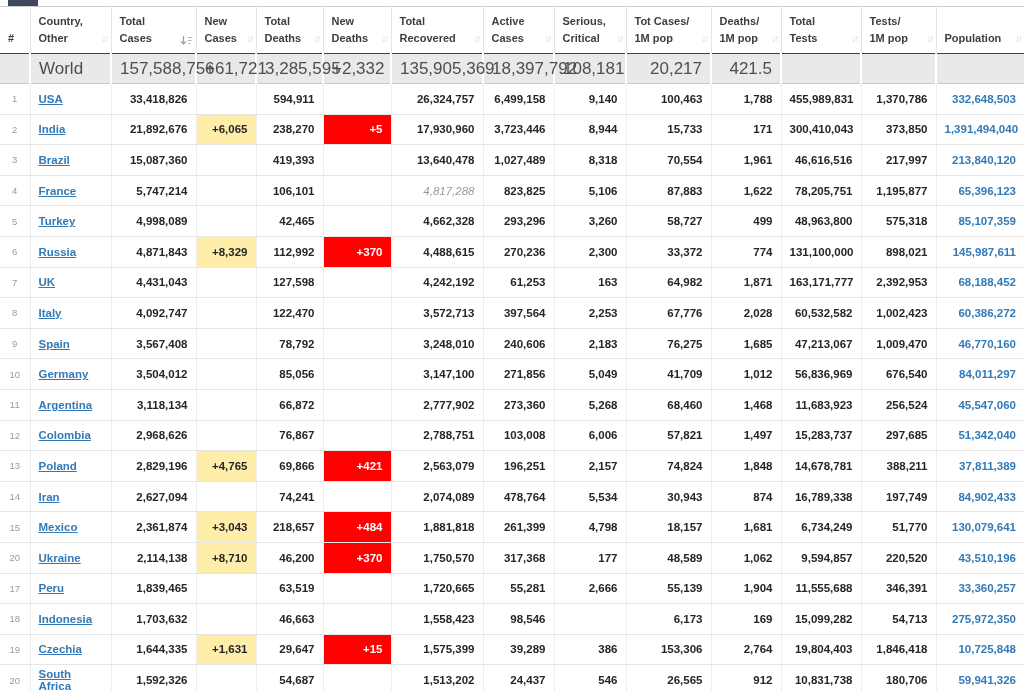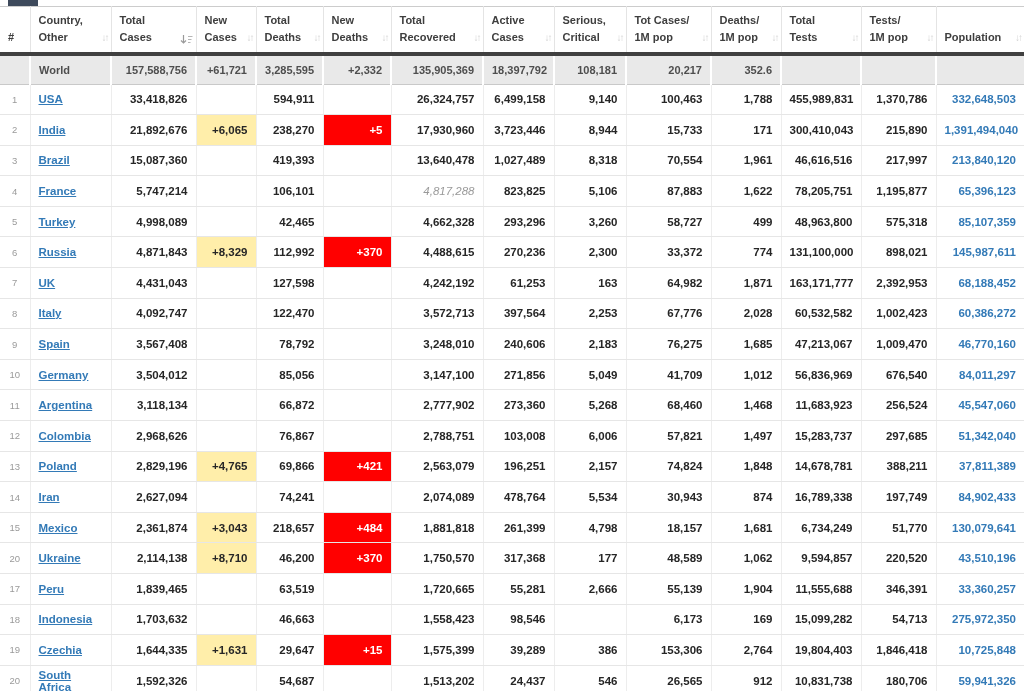--- a/index.html
+++ b/index.html
@@ -2,28 +2,28 @@
 <html><head>
 <meta charset="utf-8">
 <style>
   * { margin:0; padding:0; box-sizing:border-box; }
   html,body { width:1024px; height:691px; overflow:hidden; background:#fff;
     font-family:"Liberation Sans", sans-serif; position:relative; }
   .top-tab { position:absolute; top:0; left:8px; width:30px; height:6px; background:#3e4a5c; }
   table { border-collapse:collapse; table-layout:fixed; width:1024px; margin-top:6px; border-top:1px solid #cccccc; }
   thead th { vertical-align:bottom; text-align:left; position:relative; height:47px;
     padding:5px 14px 7px 8px; font-size:11px; line-height:1.5; font-weight:700; color:#3e3e3e;
-    border-bottom:4px solid #404040; border-left:1px solid #e4e4e4; background:#fff; cursor:pointer; }
+    border-bottom:1px solid #404040; border-left:1px solid #e4e4e4; background:#fff; cursor:pointer; }
   thead th:first-child { border-left:none; }
   .sort { position:absolute; right:3px; bottom:7px; color:#d2d2d2; font-size:10px;
     letter-spacing:-2px; font-weight:400; }
   .sort.active svg { display:block; }
-  tr.world td { background:#e9e9e9; color:#4e4e4e; font-weight:700; height:30px;
+  tr.world td { background:#e9e9e9; color:#4e4e4e; font-weight:400; height:30px;
     border-left:2px solid #ffffff; border-top:none; border-bottom:1px solid #c9c9c9;
-    font-size:11px; text-align:right; padding:0 8px; }
+    font-size:17px; text-align:right; padding:0 8px; }
   tr.world td:first-child { border-left:none; }
   tr.world td.country { text-align:left; }
   tbody tr.r td { height:30.6px; padding:0 8px; font-size:11.5px; font-weight:700; color:#262626;
     text-align:right; border-bottom:1px solid #e6e6e6; border-left:1px solid #ededed; background:#fff; }
   tbody tr.r td:first-child { border-left:none; }
   td.rank { text-align:center !important; color:#9a9a9a !important; font-size:9.5px !important; font-weight:400 !important; }
   td.country { text-align:left !important; }
   td.country a { color:#337ab7; font-weight:700; text-decoration:underline; cursor:pointer; }
   td.pop a { color:#337ab7; font-weight:700; text-decoration:none; cursor:pointer; }
   td.hl-yellow { background:#ffeeaa !important; color:#1c1c1c;margin-left:44px; }
@@ -80,21 +80,21 @@
         <td class="rank"></td>
         <td class="country">World</td>
         <td>157,588,756</td>
         <td>+61,721</td>
         <td>3,285,595</td>
         <td>+2,332</td>
         <td>135,905,369</td>
         <td>18,397,792</td>
         <td>108,181</td>
         <td>20,217</td>
-        <td>352.6</td>
+        <td>421.5</td>
         <td></td>
         <td></td>
         <td></td>
       </tr>
       <tr class="r">
         <td class="rank">1</td>
         <td class="country"><a>USA</a></td>
         <td>33,418,826</td>
         <td></td>
         <td>594,911</td>
@@ -114,21 +114,21 @@
         <td>21,892,676</td>
         <td class="hl-yellow">+6,065</td>
         <td>238,270</td>
         <td class="hl-red">+5</td>
         <td>17,930,960</td>
         <td>3,723,446</td>
         <td>8,944</td>
         <td>15,733</td>
         <td>171</td>
         <td>300,410,043</td>
-        <td>215,890</td>
+        <td>373,850</td>
         <td class="pop"><a>1,391,494,040</a></td>
       </tr>
       <tr class="r">
         <td class="rank">3</td>
         <td class="country"><a>Brazil</a></td>
         <td>15,087,360</td>
         <td></td>
         <td>419,393</td>
         <td></td>
         <td>13,640,478</td>

